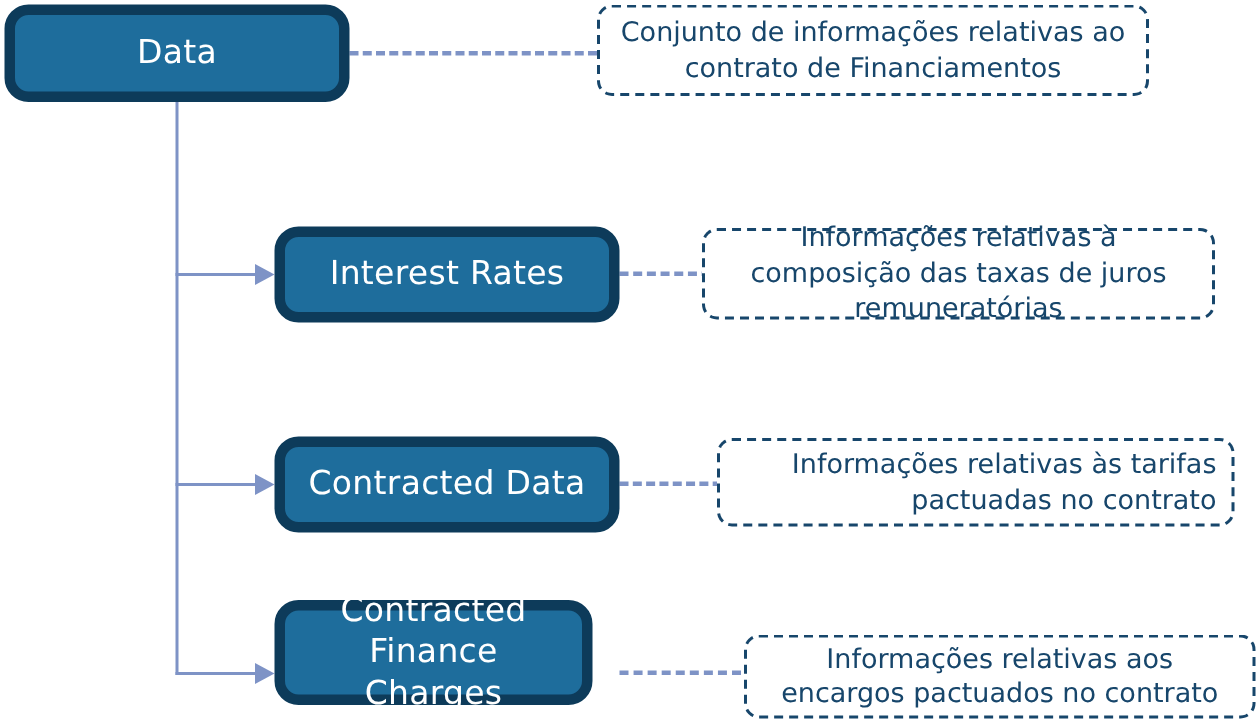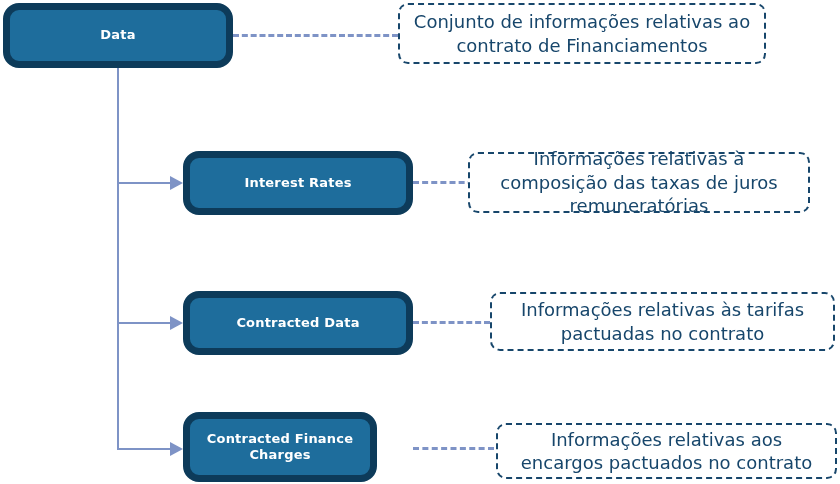--- a/index.html
+++ b/index.html
@@ -26,48 +26,48 @@
     position:absolute;
     box-sizing:border-box;
     background:var(--node-fill);
     border:7px solid var(--node-border);
     border-radius:16px;
     display:flex;
     align-items:center;
     justify-content:center;
     text-align:center;
     color:var(--node-text);
-    font-size:13px;
-    font-weight:700;
+    font-size:22px;
+    font-weight:400;
     letter-spacing:.2px;
     line-height:1.25;
     padding:2px 8px;
   }
   .node-root{left:3px;top:3px;width:230px;height:65px;}
   .node-c0{left:183px;top:151px;width:230px;height:64px;}
   .node-c1{left:183px;top:291px;width:230px;height:64px;}
-  .node-c2{left:183px;top:412px;width:194px;height:70px;}
+  .node-c2{left:183px;top:400px;width:212px;height:70px;}
   .note{
     position:absolute;
     box-sizing:border-box;
     background:var(--bg);
     border:2px dashed var(--note-ink);
     border-radius:10px;
     display:flex;
     align-items:center;
     justify-content:center;
     text-align:center;
     color:var(--note-ink);
     font-size:18px;
     line-height:1.3;
     padding:4px 10px;
   }
   .note-root{left:398px;top:3px;width:368px;height:61px;}
   .note-c0{left:468px;top:152px;width:342px;height:61px;}
-  .note-c1{left:490px;top:292px;width:345px;height:59px;}
+  .note-c1{left:478px;top:292px;width:345px;height:59px;text-align:right;}
   .note-c2{left:496px;top:423px;width:341px;height:56px;}
   .vline{
     position:absolute;
     left:117px;top:67px;
     width:2px;height:383px;
     background:var(--connector);
   }
   .hline{
     position:absolute;
     left:117px;

